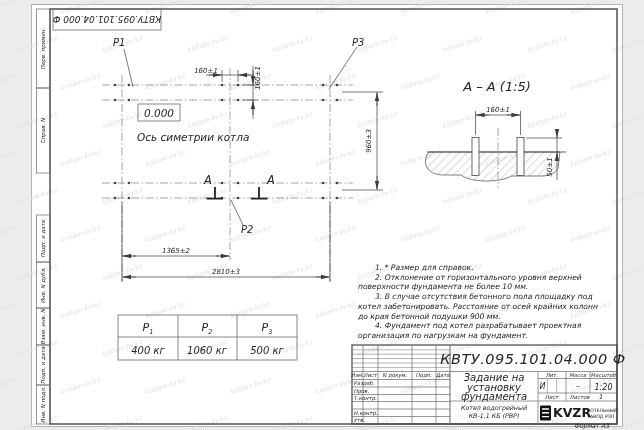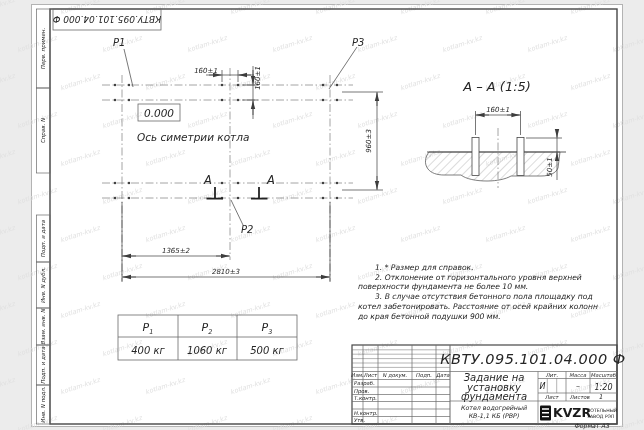--- a/index.html
+++ b/index.html
@@ -357,14 +357,15 @@
         <text class="tu" font-size="4.6" x="587" y="417.5">ЗАВОД РЭП</text>
       </g>
       <text class="t" font-size="6.2" text-anchor="middle" x="592" y="428">Формат А3</text>
     </g>
   </svg>
 
   <div class="notes">
     <p>1. * Размер для справок.</p>
     <p>2. Отклонение от горизонтального уровня верхней поверхности фундамента не более 10 мм.</p>
     <p>3. В случае отсутствия бетонного пола площадку под котел забетонировать. Расстояние от осей крайних колонн до края бетонной подушки 900 мм.</p>
+    <p>4. Фундамент под котел разрабатывает проектная организация по нагрузкам на фундамент.</p>
   </div>
 </div>
 
 </body></html>

